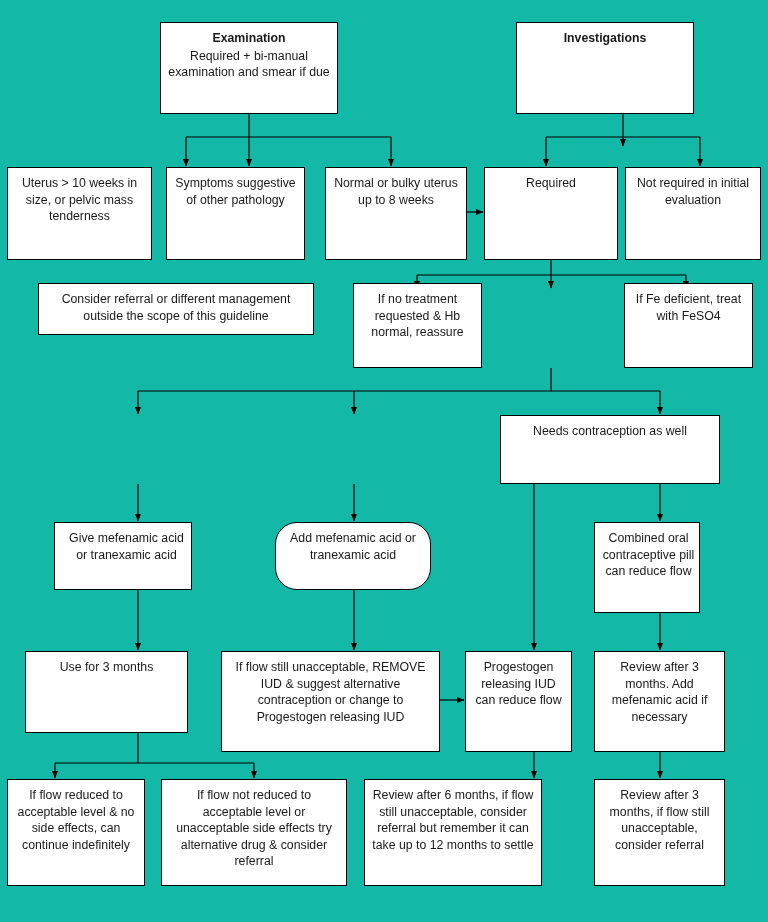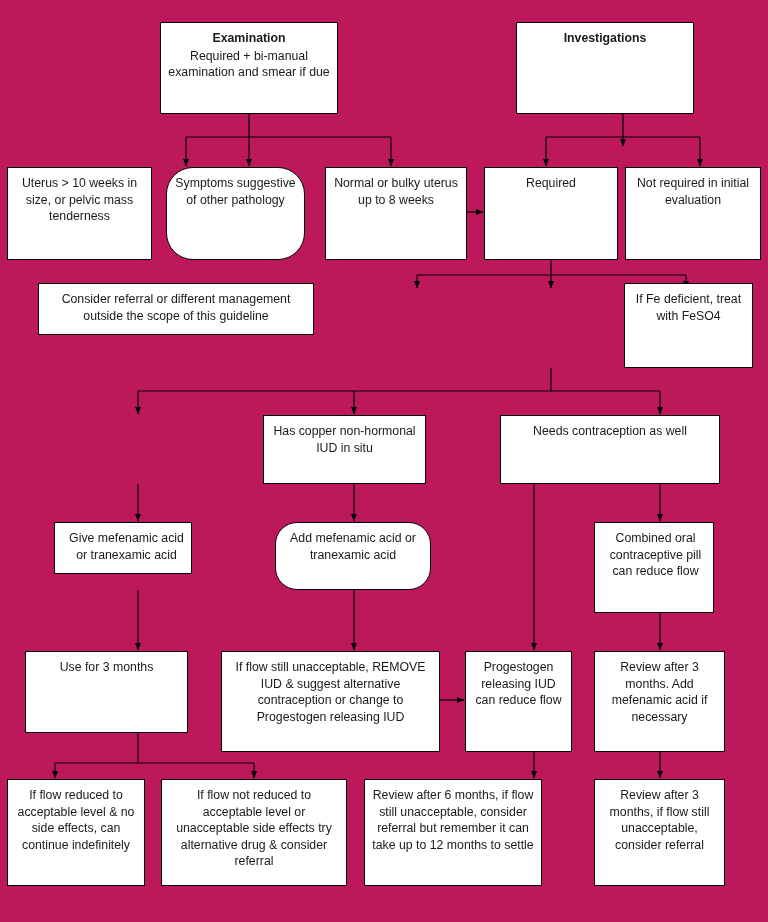--- a/index.html
+++ b/index.html
@@ -4,21 +4,21 @@
 <style>
   html, body {
     margin: 0;
     padding: 0;
     background: #ffffff;
   }
   #chart-root {
     position: relative;
     width: 768px;
     height: 922px;
-    background: #be185d;
+    background: #14b8a6;
     font-family: "Liberation Sans", sans-serif;
     overflow: hidden;
   }
   svg.connectors {
     position: absolute;
     left: 0;
     top: 0;
     width: 768px;
     height: 922px;
     pointer-events: none;
@@ -115,64 +115,64 @@
 
   <div class="node bold-title" style="left:516px; top:22px; width:178px; height:92px;">
     <span class="title">Investigations</span>
     <span class="body"></span>
   </div>
 
   <div class="node" style="left:7px; top:167px; width:145px; height:93px;">
     <span class="body">Uterus &gt; 10 weeks in size, or pelvic mass tenderness</span>
   </div>
 
-  <div class="node" style="left:166px; top:167px; width:139px; height:93px;border-radius:27px;">
+  <div class="node" style="left:166px; top:167px; width:139px; height:93px;">
     <span class="body">Symptoms suggestive of other pathology</span>
   </div>
 
   <div class="node" style="left:325px; top:167px; width:142px; height:93px;">
     <span class="body">Normal or bulky uterus up to 8 weeks</span>
   </div>
 
   <div class="node" style="left:484px; top:167px; width:134px; height:93px;">
     <span class="body">Required</span>
   </div>
 
   <div class="node" style="left:625px; top:167px; width:136px; height:93px;">
     <span class="body">Not required in initial evaluation</span>
   </div>
 
   <div class="node" style="left:38px; top:283px; width:276px; height:52px;">
     <span class="body">Consider referral or different management outside the scope of this guideline</span>
   </div>
 
+  <div class="node" style="left:353px; top:283px; width:129px; height:85px;">
+    <span class="body">If no treatment requested &amp; Hb normal, reassure</span>
+  </div>
 
 
   <div class="node" style="left:624px; top:283px; width:129px; height:85px;">
     <span class="body">If Fe deficient, treat with FeSO4</span>
   </div>
 
 
-  <div class="node" style="left:263px; top:415px; width:163px; height:69px;">
-    <span class="body">Has copper non-hormonal IUD in situ</span>
-  </div>
 
   <div class="node" style="left:500px; top:415px; width:220px; height:69px;">
     <span class="body">Needs contraception as well</span>
   </div>
 
-  <div class="node" style="left:54px; top:522px; width:138px; height:52px;padding-left:11px;">
+  <div class="node" style="left:54px; top:522px; width:138px; height:68px;padding-left:11px;">
     <span class="body">Give mefenamic acid or tranexamic acid</span>
   </div>
 
   <div class="node" style="left:275px; top:522px; width:156px; height:68px;border-radius:22px;">
     <span class="body">Add mefenamic acid or tranexamic acid</span>
   </div>
 
-  <div class="node" style="left:594px; top:522px; width:120px; height:91px;padding-left:7px;">
+  <div class="node" style="left:594px; top:522px; width:106px; height:91px;padding-left:7px;">
     <span class="body">Combined oral contraceptive pill can reduce flow</span>
   </div>
 
   <div class="node" style="left:25px; top:651px; width:163px; height:82px;">
     <span class="body">Use for 3 months</span>
   </div>
 
   <div class="node" style="left:221px; top:651px; width:219px; height:101px;">
     <span class="body">If flow still unacceptable, REMOVE IUD &amp; suggest alternative contraception or change to Progestogen releasing IUD</span>
   </div>

